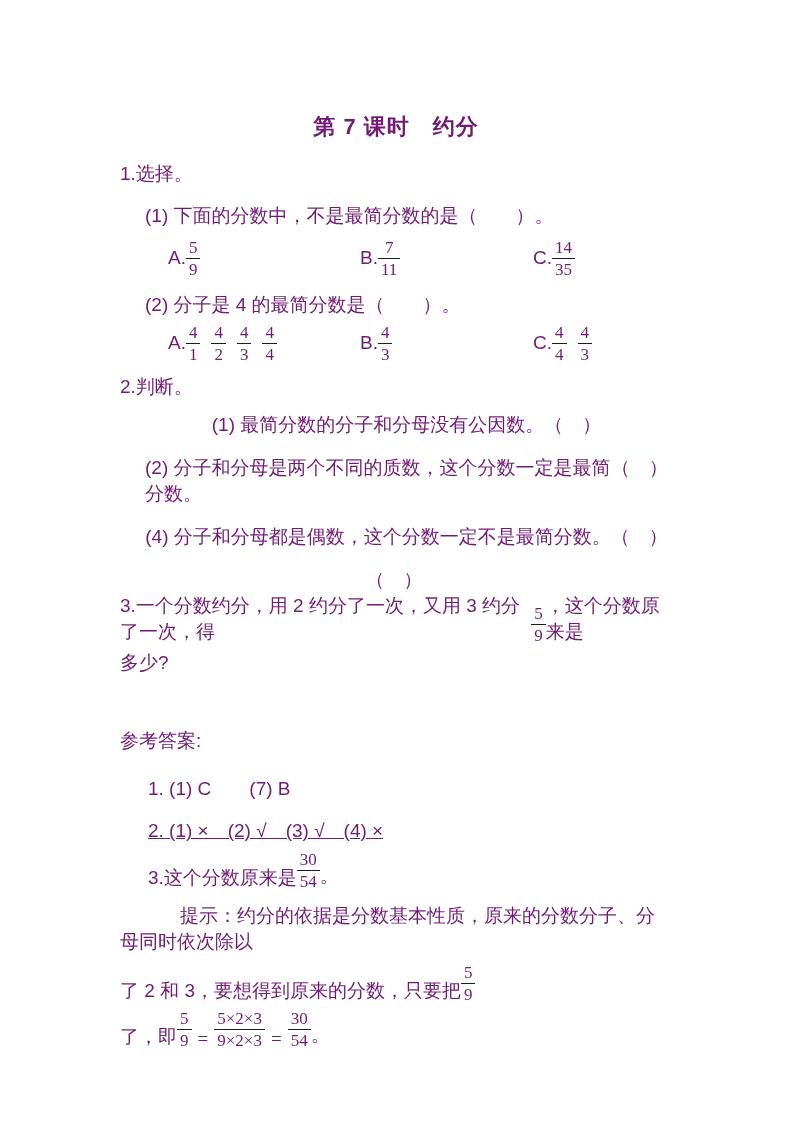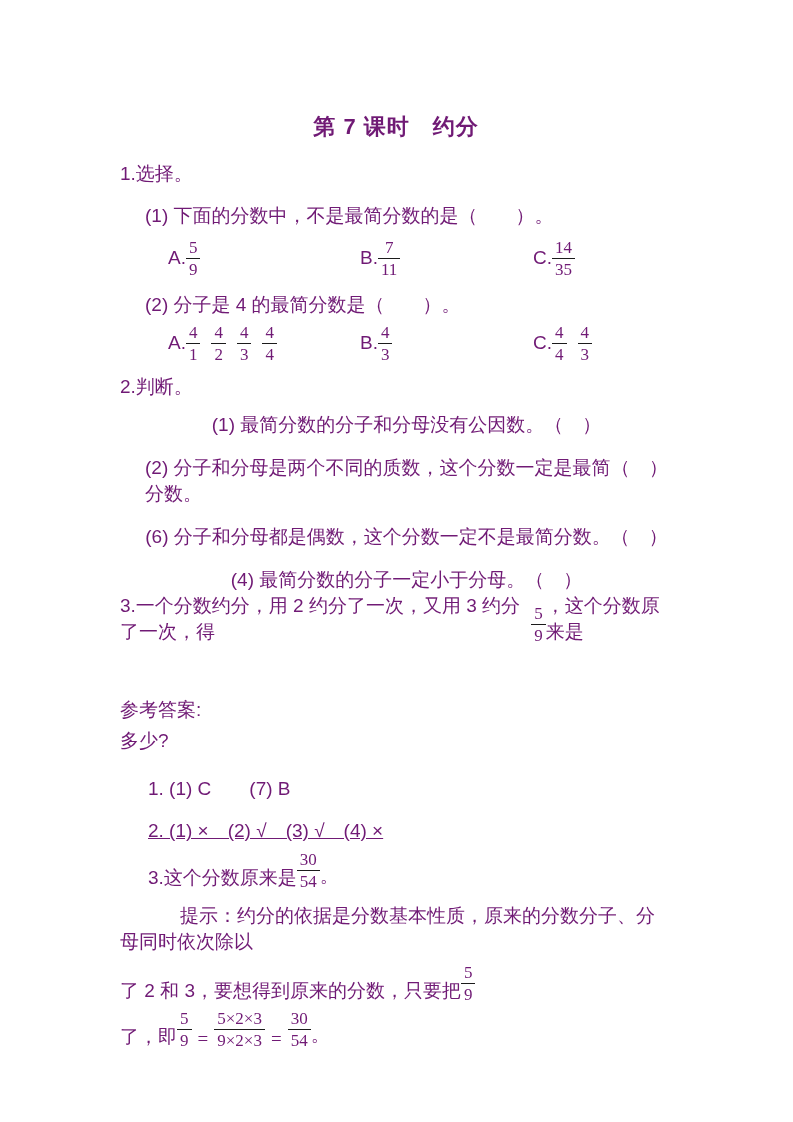--- a/index.html
+++ b/index.html
@@ -127,39 +127,38 @@
 
     <div class="judge-row" style="margin-top:12px;">
       <span class="j-text">(1) 最简分数的分子和分母没有公因数。</span>
       <span class="j-bracket">（　）</span>
     </div>
     <div class="judge-row" style="margin-top:17px;">
       <span class="j-text">(2) 分子和分母是两个不同的质数，这个分数一定是最简分数。</span>
       <span class="j-bracket">（　）</span>
     </div>
     <div class="judge-row" style="margin-top:17px;">
-      <span class="j-text">(6) 分子和分母都是偶数，这个分数一定不是最简分数。</span>
+      <span class="j-text">(4) 分子和分母都是偶数，这个分数一定不是最简分数。</span>
       <span class="j-bracket">（　）</span>
     </div>
     <div class="judge-row" style="margin-top:17px;">
-      <span class="j-text">(4) 最简分数的分子一定小于分母。</span>
       <span class="j-bracket">（　）</span>
     </div>
 
     <div class="fline" style="margin-top:6px;">
       <span class="txt">3.一个分数约分，用 2 约分了一次，又用 3 约分了一次，得</span>
       <span class="frac">
         <span class="num">5</span>
         <span class="den">9</span>
       </span>
       <span class="txt">，这个分数原来是</span>
     </div>
+    <div class="line" style="margin-top:5px;">多少?</div>
+
     <div class="line" style="margin-top:52px;">参考答案:</div>
-
-    <div class="line" style="margin-top:5px;">多少?</div>
 
     <div class="line answers-indent" style="margin-top:22px;">1. (1) C　　(7) B</div>
     <div class="line answers-indent" style="margin-top:16px;text-decoration:underline;">2. (1) ×　(2) √　(3) √　(4) ×</div>
 
     <div class="fline answers-indent" style="margin-top:1px;">
       <span class="txt">3.这个分数原来是</span>
       <span class="frac">
         <span class="num">30</span>
         <span class="den">54</span>
       </span>

